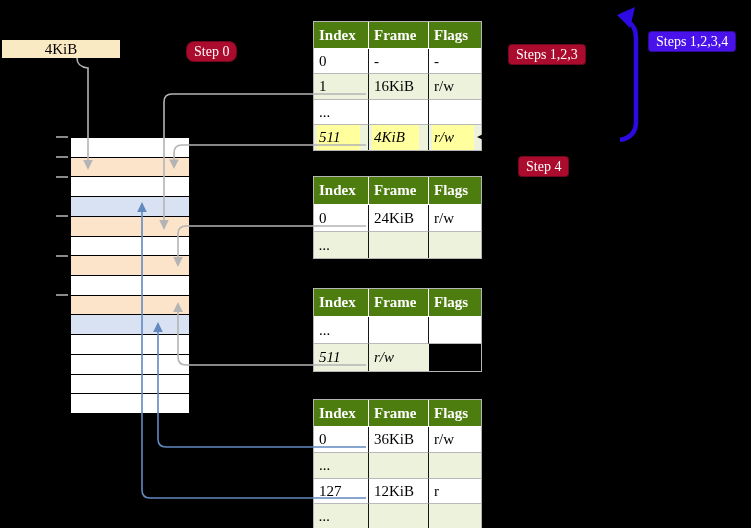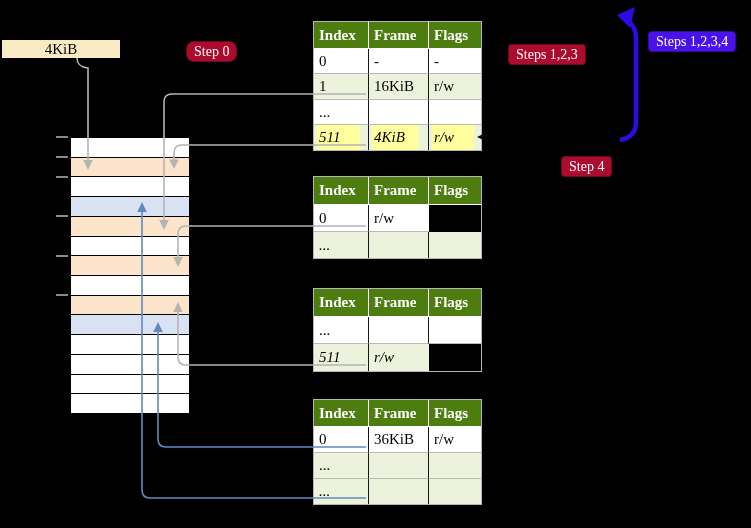--- a/index.html
+++ b/index.html
@@ -43,21 +43,21 @@
 </head>
 <body>
 
 <div id="canvas">
 
   <div id="cr3-box" style="background: rgb(250, 234, 195);">4KiB</div>
 
   <div id="step0" class="steplabel" style="background: rgb(171, 12, 46);">Step 0</div>
   <div id="steps123" class="steplabel" style="background: rgb(171, 12, 46);">Steps 1,2,3</div>
   <div id="steps1234" class="steplabel" style="background: rgb(74, 18, 234); margin-top: 16px;">Steps 1,2,3,4</div>
-  <div id="step4" class="steplabel" style="background: rgb(171, 12, 46); margin-left: 43px;">Step 4</div>
+  <div id="step4" class="steplabel" style="background: rgb(171, 12, 46);">Step 4</div>
 
   <div id="memstripe">
       <div class="mrow" style="background: rgb(255, 255, 255);"></div>
       <div class="mrow" style="background: rgb(252, 228, 202);"></div>
       <div class="mrow" style="background: rgb(255, 255, 255);"></div>
       <div class="mrow" style="background: rgb(216, 226, 243);"></div>
       <div class="mrow" style="background: rgb(252, 228, 202);"></div>
       <div class="mrow" style="background: rgb(255, 255, 255);"></div>
       <div class="mrow" style="background: rgb(252, 228, 202);"></div>
       <div class="mrow" style="background: rgb(255, 255, 255);"></div>
@@ -105,20 +105,21 @@
       </div>
     </div>
   <div class="ptable" style="top:176px;--hh:27px;--rh:26.5px">
       <div class="trow thead">
         <div class="thcell">Index</div>
         <div class="thcell">Frame</div>
         <div class="thcell">Flags</div>
       </div>
       <div class="trow">
         <div class="tcell">0</div>
+        <div class="tcell">24KiB</div>
         <div class="tcell">r/w</div>
       </div>
       <div class="trow shade">
         <div class="tcell">...</div>
         <div class="tcell"></div>
         <div class="tcell"></div>
       </div>
     </div>
   <div class="ptable" style="top:288px;--hh:27px;--rh:27px">
       <div class="trow thead">
@@ -145,20 +146,25 @@
       <div class="trow">
         <div class="tcell">0</div>
         <div class="tcell">36KiB</div>
         <div class="tcell">r/w</div>
       </div>
       <div class="trow shade">
         <div class="tcell">...</div>
         <div class="tcell"></div>
         <div class="tcell"></div>
       </div>
+      <div class="trow">
+        <div class="tcell">127</div>
+        <div class="tcell">12KiB</div>
+        <div class="tcell">r</div>
+      </div>
       <div class="trow shade">
         <div class="tcell">...</div>
         <div class="tcell"></div>
         <div class="tcell"></div>
       </div>
     </div>
 
   <svg id="arrows" width="751" height="528" viewBox="0 0 751 528">
       <path d="M 77 58 C 77 64 80 67 88 68 L 88 160" fill="none" stroke="#b4b4b4" stroke-width="1.6"></path>
       <polygon points="88,170 83.2,160 92.8,160" fill="#b4b4b4"></polygon>

